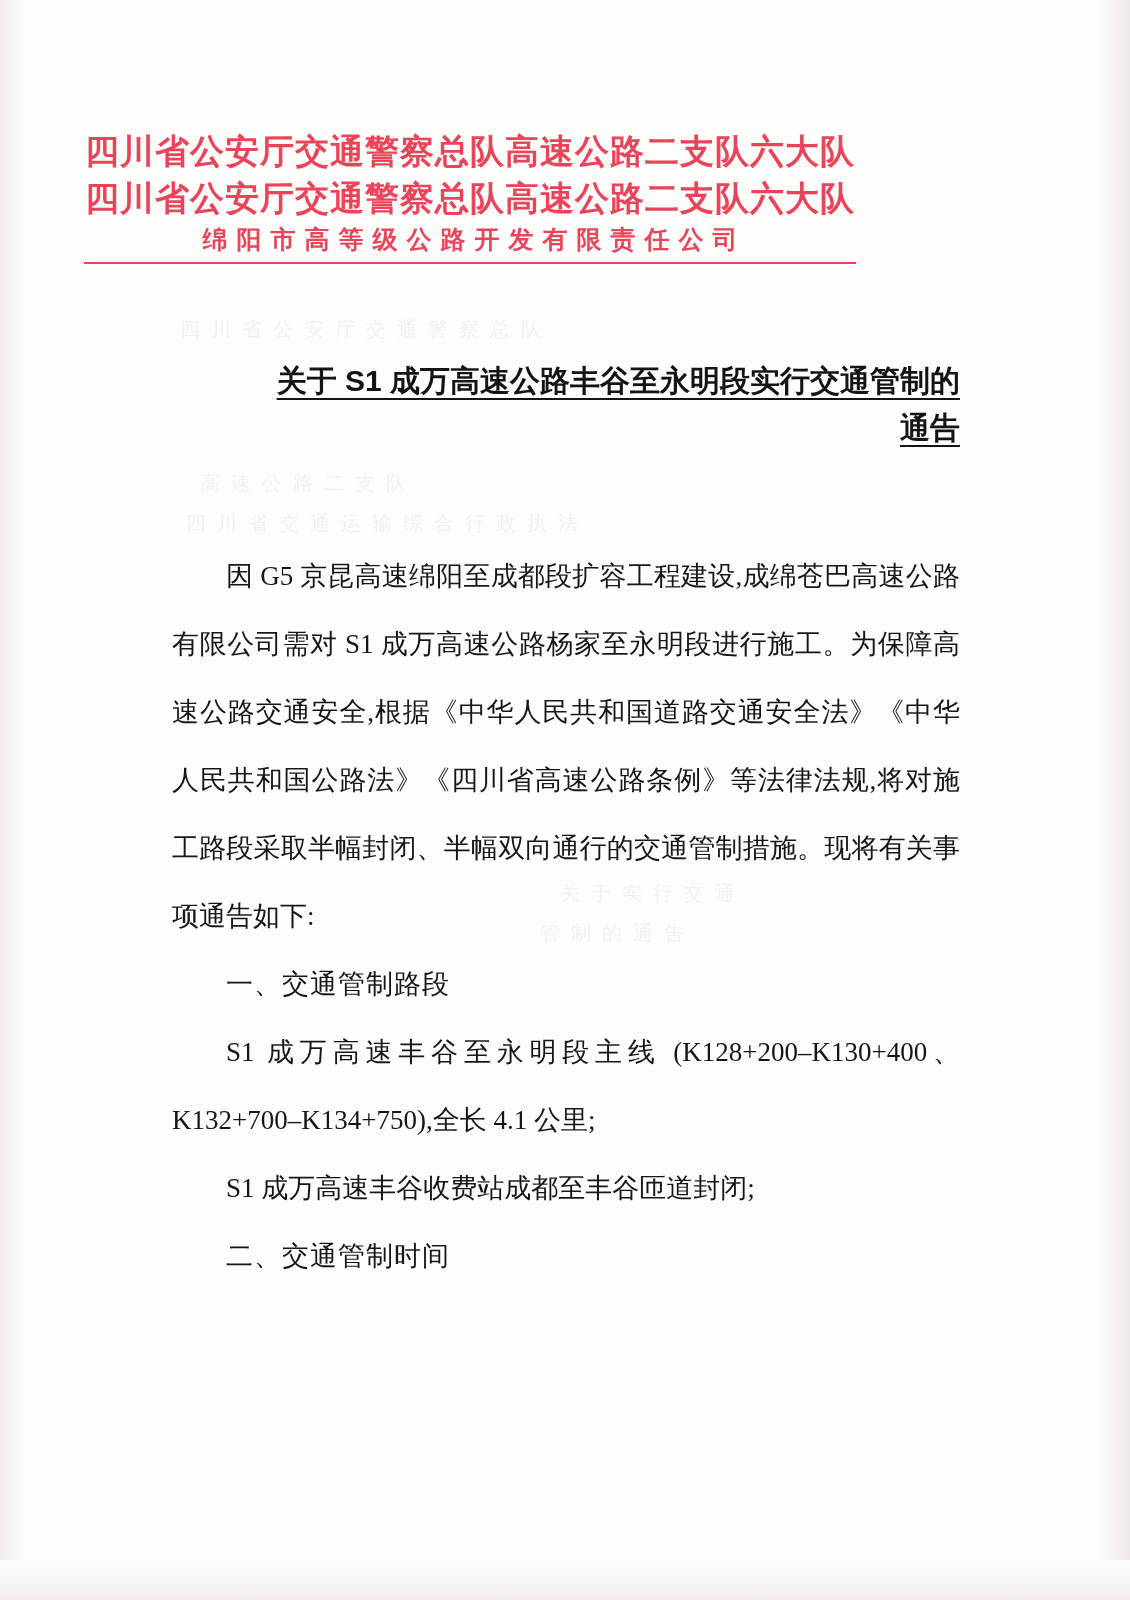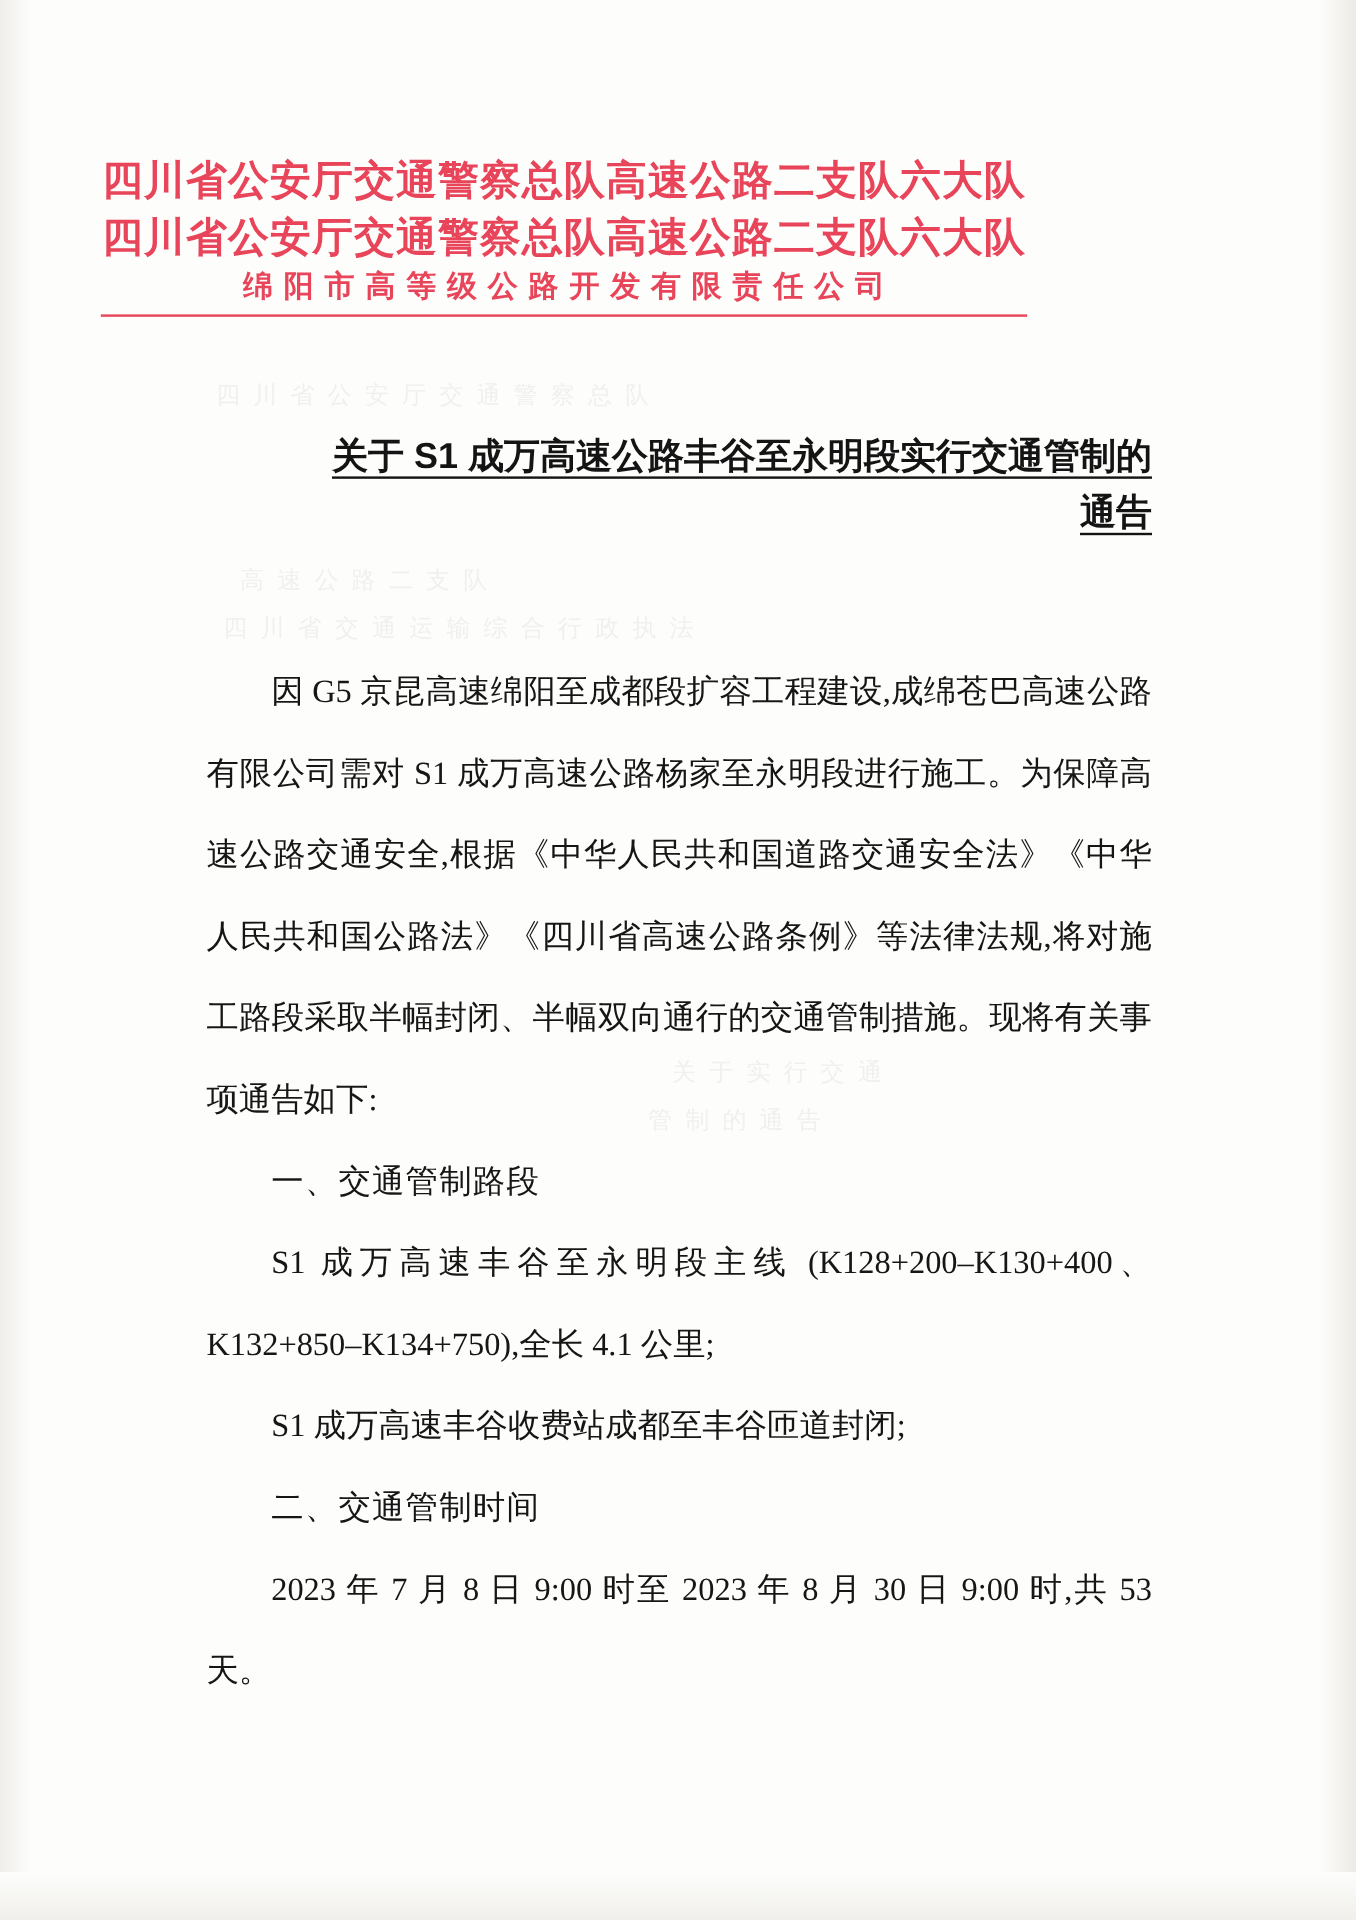--- a/index.html
+++ b/index.html
@@ -151,19 +151,18 @@
   </div>
 
   <div class="doc-title">
     <span class="tl">关于 S1 成万高速公路丰谷至永明段实行交通管制的</span>
     <span class="tl">通告</span>
   </div>
 
   <div class="body-text">
     <p class="para">因 G5 京昆高速绵阳至成都段扩容工程建设,成绵苍巴高速公路有限公司需对 S1 成万高速公路杨家至永明段进行施工。为保障高速公路交通安全,根据《中华人民共和国道路交通安全法》《中华人民共和国公路法》《四川省高速公路条例》等法律法规,将对施工路段采取半幅封闭、半幅双向通行的交通管制措施。现将有关事项通告如下:</p>
     <p class="sec-head">一、交通管制路段</p>
-    <p class="para">S1 成万高速丰谷至永明段主线 (K128+200–K130+400、K132+850–K134+750),全长 4.1 公里;</p>
+    <p class="para">S1 成万高速丰谷至永明段主线 (K128+200–K130+400、K132+700–K134+750),全长 4.1 公里;</p>
     <p class="para">S1 成万高速丰谷收费站成都至丰谷匝道封闭;</p>
     <p class="sec-head">二、交通管制时间</p>
-    <p class="para">2023 年 7 月 8 日 9:00 时至 2023 年 8 月 30 日 9:00 时,共 53 天。</p>
   </div>
 
 </div>
 
 </body></html>

